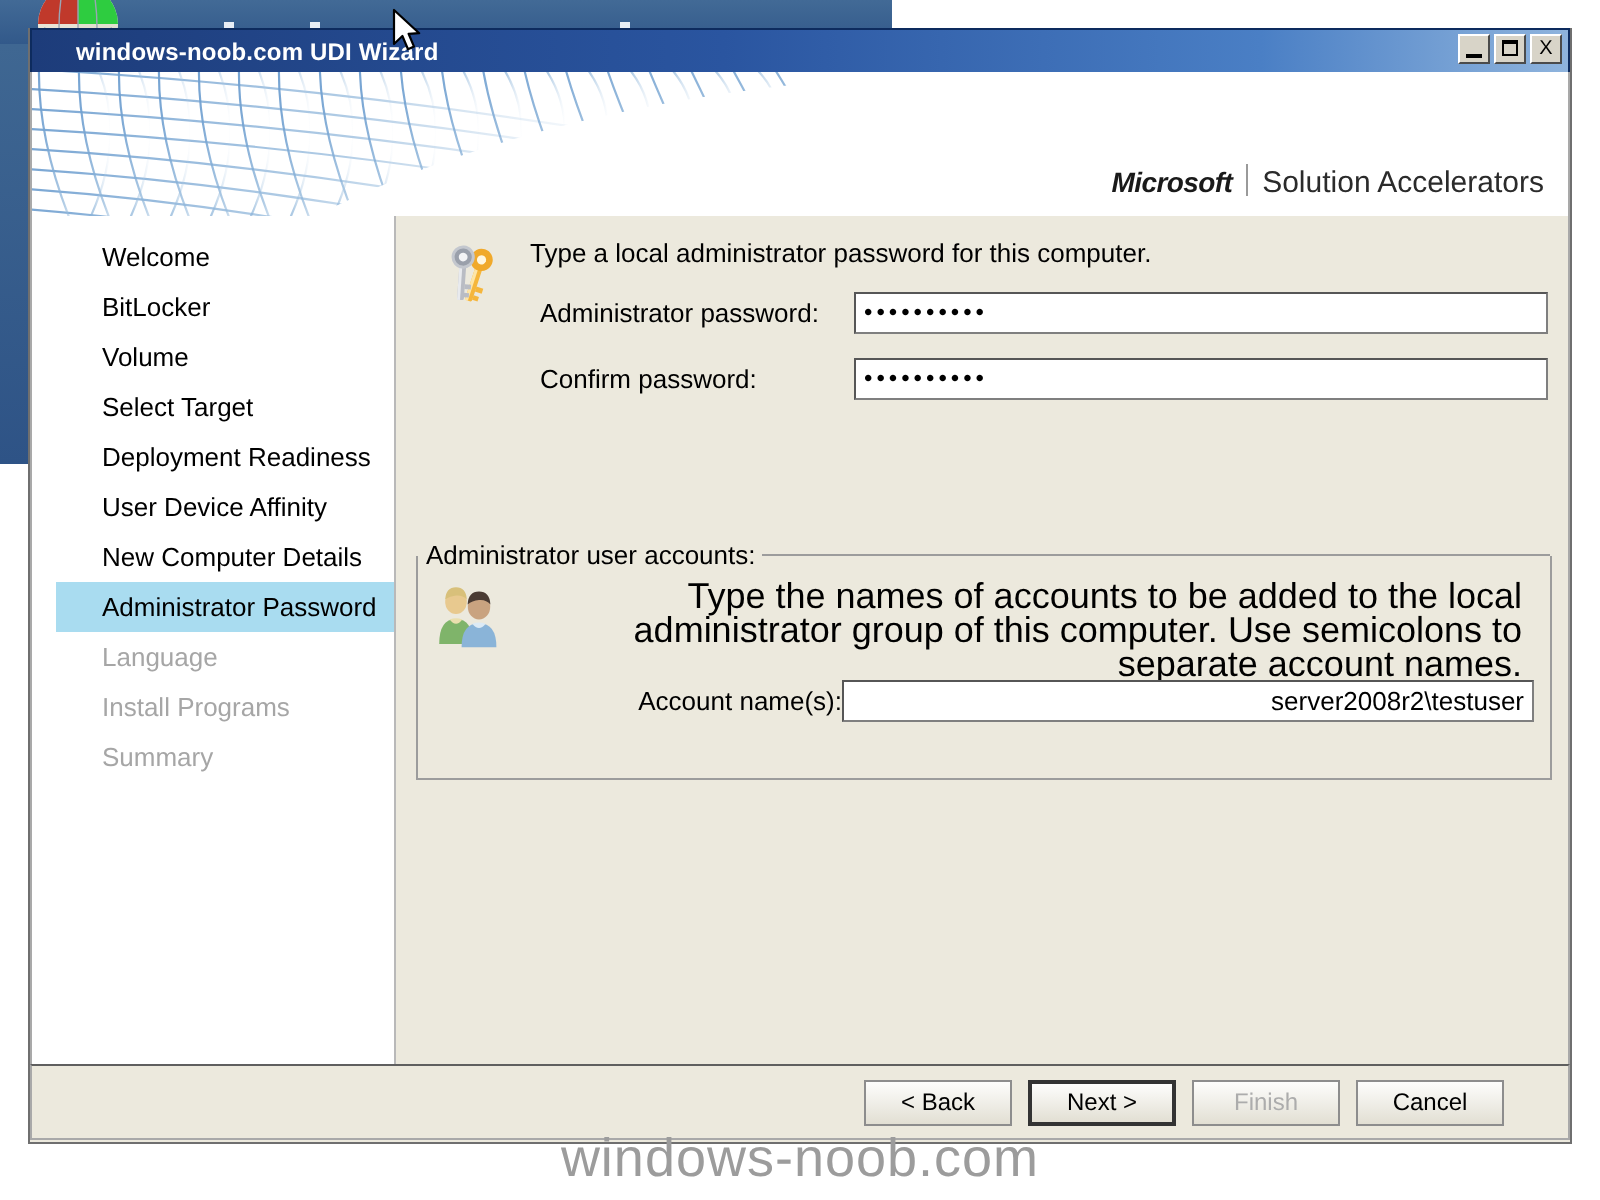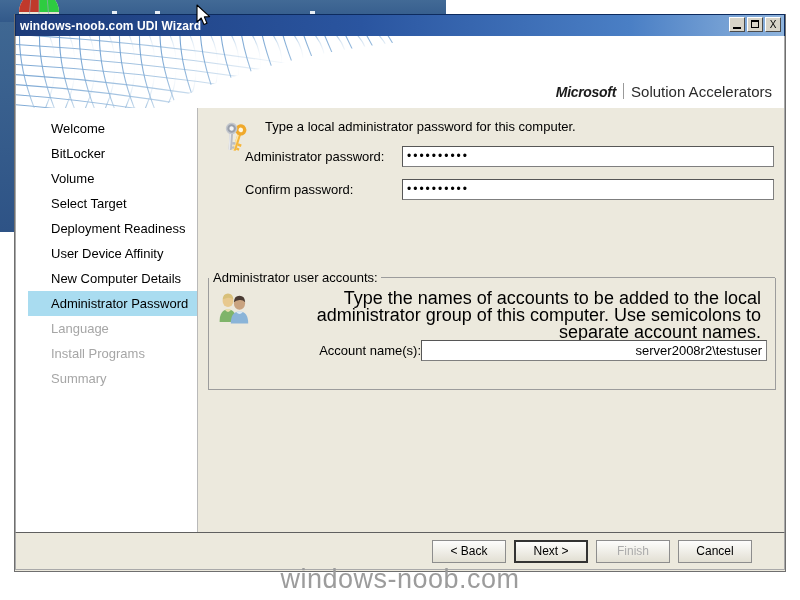--- a/index.html
+++ b/index.html
@@ -62,21 +62,21 @@
     border: 1px solid #0d2b5e;
     border-bottom: none;
     box-sizing: border-box;
     display: flex;
     align-items: center;
   }
   #titlebar-text {
     color: #ffffff;
     font-size: 12px;
     font-weight: bold;
-    margin-left: 4px;
+    margin-left: 22px;
     letter-spacing: 0.1px;
     white-space: nowrap;
   }
   #titlebar-buttons {
     position: absolute;
     right: 3px;
     top: 2px;
     display: flex;
     gap: 2px;
   }
@@ -204,21 +204,21 @@
     left: 8px; top: 4px;
     width: 34px; height: 34px;
   }
   #pwd-intro {
     margin-left: 55px;
     font-size: 13px;
     color: #000;
     padding-top: 3px;
   }
   .field-row {
-    margin-left: 35px;
+    margin-left: 60px;
     margin-top: 12px;
     display: flex;
     align-items: center;
   }
   .field-label {
     font-size: 13px;
     color: #000;
     width: 157px;
     flex: 0 0 157px;
   }

